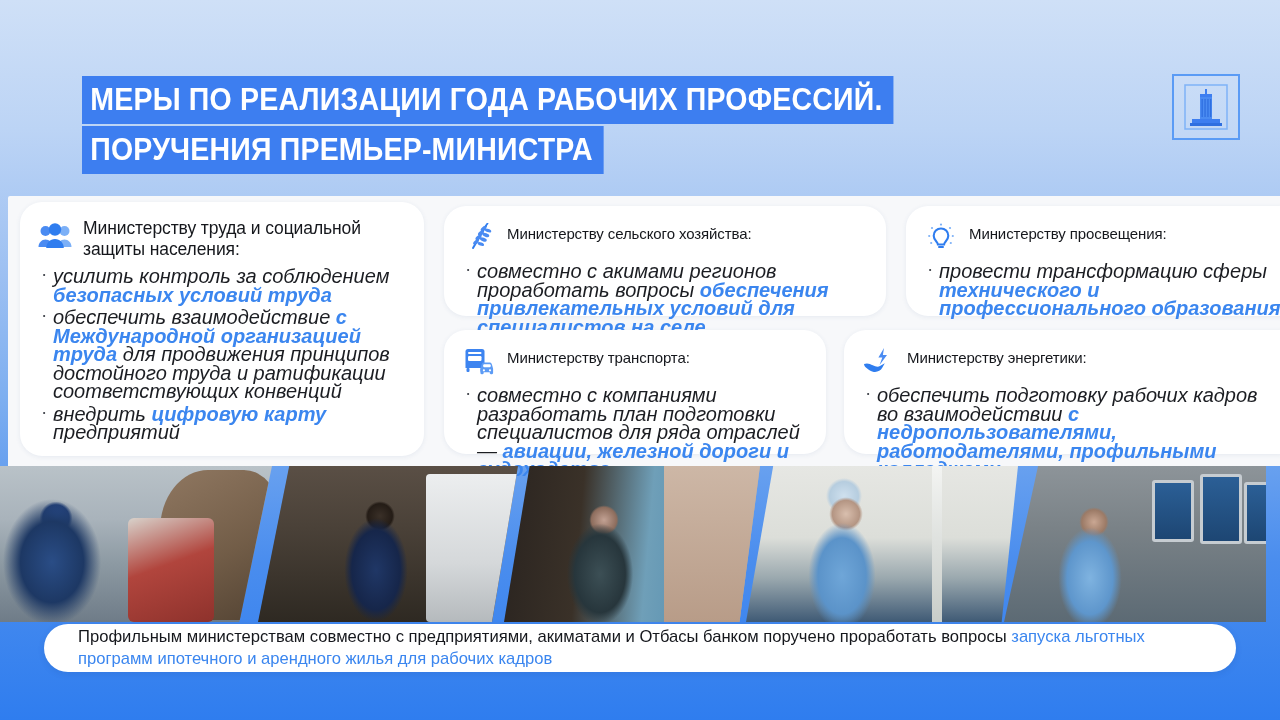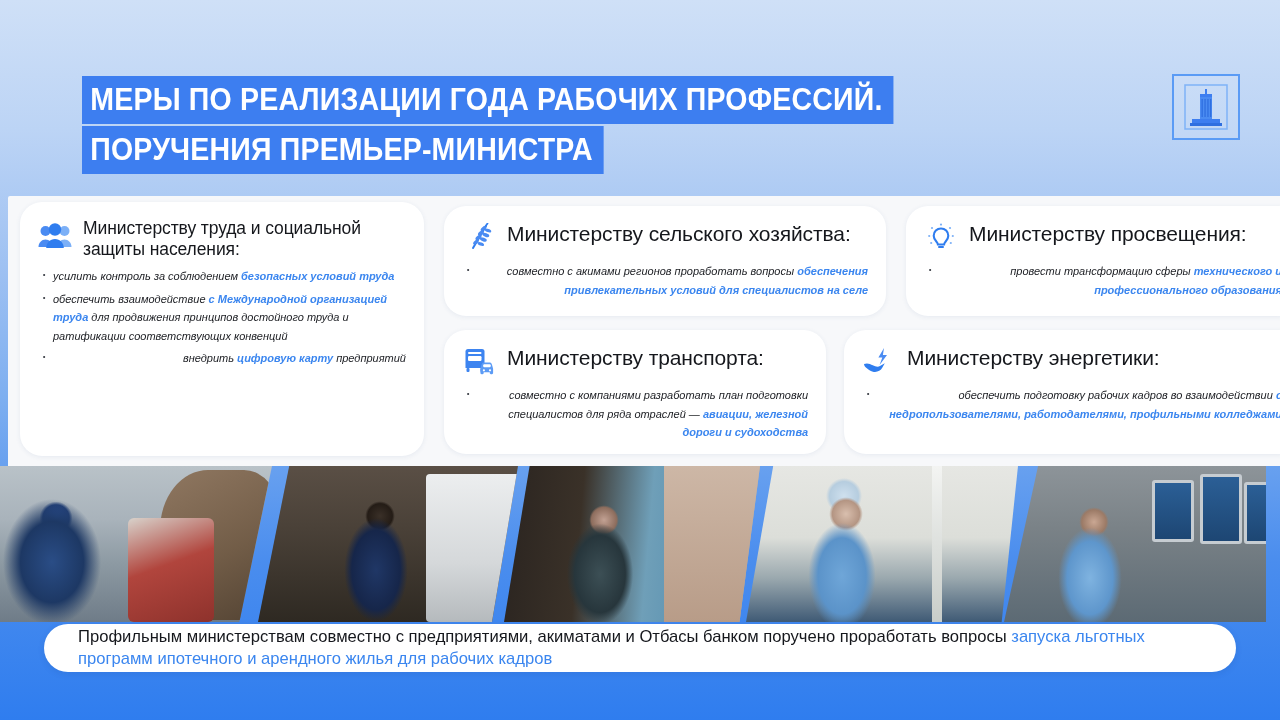--- a/index.html
+++ b/index.html
@@ -114,40 +114,40 @@
     height: 34px;
     display: flex;
     align-items: center;
     justify-content: center;
     margin-top: 1px;
   }
   .card-icon svg { display: block; }
 
   .card-title {
     color: #15171c;
-    font-size: 21px;
+    font-size: 15px;
     line-height: 20px;
     font-weight: 400;
     letter-spacing: -0.1px;
     padding-top: 4px;
   }
   .c-labor .card-title { font-size: 17.5px; line-height: 21px; padding-top: 0; }
   .c-edu .card-title { line-height: 19px; }
 
   .bullets { list-style: none; }
   .bullets li {
     position: relative;
     padding-left: 15px;
     font-style: italic;
-    font-size: 11px;
+    font-size: 20px;
     line-height: 18.5px;
     color: #1b1d22;
     margin-bottom: 4px;
   }
-  .bullets li:last-child { margin-bottom: 0; text-align: right; }
+  .bullets li:last-child { margin-bottom: 0; }
   .bullets li::before {
     content: "·";
     position: absolute;
     left: 3px;
     top: -2px;
     font-size: 19px;
     color: #4b4e55;
     font-style: normal;
   }
   .hl {

